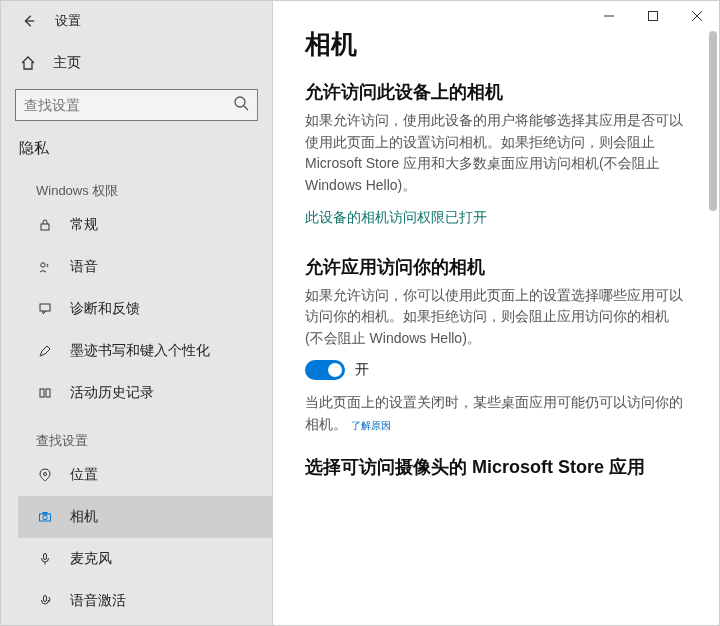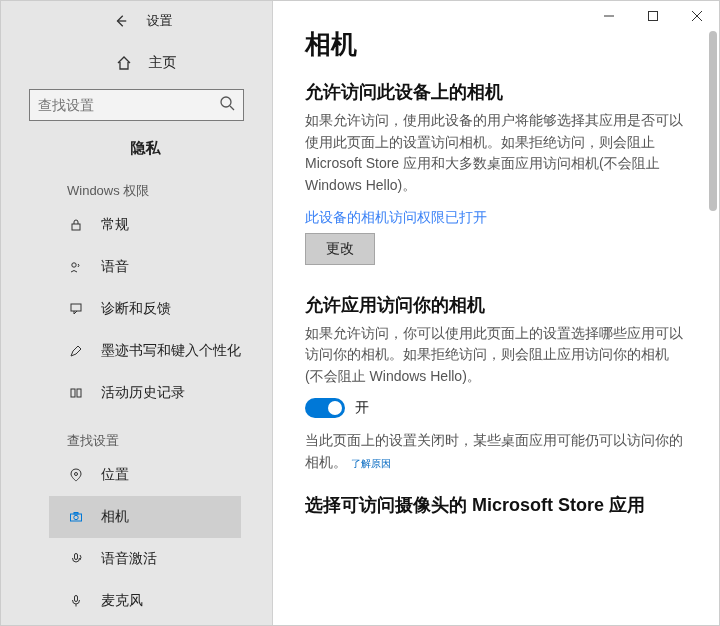--- a/index.html
+++ b/index.html
@@ -1,45 +1,45 @@
 <!DOCTYPE html>
 <html><head>
 <meta charset="utf-8">
 <style>
   * { box-sizing: border-box; margin: 0; padding: 0; }
   html, body { font-family: "Microsoft YaHei", "Segoe UI", sans-serif; background: #fff; }
   .window { width: 720px; height: 626px; position: relative; display: flex; overflow: hidden; border: 1px solid #ccc; }
   
-  .sidebar { width: 272px; background: #e6e6e6; display: flex; flex-direction: column; border-right: 1px solid #d0d0d0; align-items: center; }
+  .sidebar { width: 272px; background: #e6e6e6; display: flex; flex-direction: column; border-right: 1px solid #d0d0d0; }
   .topbar { display: flex; align-items: center; height: 40px; padding: 0 8px 0 12px; font-size: 13px; color: #222; }
   .back-btn { width: 32px; height: 32px; display: flex; align-items: center; justify-content: center; background: transparent; border: none; }
   .back-btn svg { width: 14px; height: 14px; }
   .topbar-title { margin-left: 10px; }
   .home-row { display: flex; align-items: center; height: 40px; padding-left: 18px; font-size: 14px; color: #222; }
   .home-row .icon { width: 18px; display: flex; justify-content: center; margin-right: 16px; }
   .searchbox { margin: 4px 14px 10px 14px; height: 32px; background: #f3f3f3; border: 1px solid #7a7a7a; display: flex; align-items: center; padding: 0 8px; }
   .searchbox input { flex: 1; background: transparent; border: none; outline: none; font-size: 14px; color: #333; }
-  .section-title { padding: 8px 0 6px 18px; font-size: 15px; font-weight: 700; color: #222; }
+  .section-title { padding: 8px 0 6px 18px; font-size: 15px; font-weight: 400; color: #222; }
   .sidebar-list { list-style: none; padding-left: 17px; }
   .sidebar-list .hdr { padding: 18px 0 4px 18px; font-size: 13px; color: #5a5a5a; }
   .nav-item { display: flex; align-items: center; height: 42px; padding-left: 18px; font-size: 14px; color: #222; cursor: pointer; }
   .nav-item .icon { width: 18px; display: flex; justify-content: center; margin-right: 16px; color: #333; }
   .nav-item.active { background: #cfcfcf; }
   .nav-item.active .icon { color: #0078d7; }
   .sidebar-scroll { flex: 1; overflow-y: auto; }
   
   .content { flex: 1; position: relative; background: #fff; overflow-y: auto; }
   .win-controls { position: absolute; top: 0; right: 0; display: flex; }
   .win-btn { width: 44px; height: 30px; display: flex; align-items: center; justify-content: center; background: transparent; border: none; }
   .win-btn svg { width: 10px; height: 10px; stroke: #333; fill: none; }
   .content-inner { padding: 26px 36px 24px 32px; }
   h1 { font-size: 26px; font-weight: 600; margin-bottom: 18px; color: #111; }
   h2 { font-size: 18px; font-weight: 600; margin-top: 18px; margin-bottom: 6px; color: #111; }
   p.desc { font-size: 14px; color: #555; line-height: 1.55; margin-bottom: 10px; }
-  .status-line { font-size: 14px; color: #3b82f6; margin-top: 12px; margin-bottom: 6px; }
+  .status-line { font-size: 14px; color: #0f766e; margin-top: 12px; margin-bottom: 6px; }
   .btn-change { background: #ccc; border: 1px solid #a5a5a5; height: 32px; padding: 0 20px; font-size: 14px; color: #222; cursor: pointer; }
   .toggle-row { display: flex; align-items: center; margin-top: 4px; margin-bottom: 12px; }
   .toggle { width: 40px; height: 20px; border-radius: 10px; position: relative; }
   .toggle.on { background: #0078d7; }
   .toggle .knob { position: absolute; top: 3px; width: 14px; height: 14px; border-radius: 50%; background: #fff; }
   .toggle.on .knob { right: 3px; }
   .toggle-label { margin-left: 10px; font-size: 14px; color: #222; }
   a.link { color: #0067c0; text-decoration: none; font-size: 10px; }
   
   .hl-red { border: 1.5px solid #d40000; position: absolute; pointer-events: none; }
@@ -159,34 +159,34 @@
                 <circle cx="7" cy="7.5" r="2.2" stroke="#0078d7" fill="none"></circle>
                 <rect x="5" y="2.5" width="4" height="1.5" stroke="#0078d7" fill="none"></rect>
               </svg>
             </span>
           <span>相机</span>
         </li>
         <li class="nav-item">
           <span class="icon">
               <svg width="14" height="14" viewBox="0 0 14 14">
                 <rect x="5.5" y="1.5" width="3" height="6" rx="1.5" stroke="#333" fill="none"></rect>
+                <path d="M3.5 6 Q3.5 10 7 10 Q10.5 10 10.5 6 M7 10 V12.5" stroke="#333" fill="none"></path>
+              </svg>
+            </span>
+          <span>麦克风</span>
+        </li>
+        <li class="nav-item">
+          <span class="icon">
+              <svg width="14" height="14" viewBox="0 0 14 14">
+                <rect x="5.5" y="1.5" width="3" height="6" rx="1.5" stroke="#333" fill="none"></rect>
                 <path d="M3.5 6 Q3.5 10 7 10 Q10.5 10 10.5 6" stroke="#333" fill="none"></path>
                 <path d="M11 3 Q13 5 11 8" stroke="#333" fill="none"></path>
               </svg>
             </span>
           <span>语音激活</span>
-        </li>
-        <li class="nav-item">
-          <span class="icon">
-              <svg width="14" height="14" viewBox="0 0 14 14">
-                <rect x="5.5" y="1.5" width="3" height="6" rx="1.5" stroke="#333" fill="none"></rect>
-                <path d="M3.5 6 Q3.5 10 7 10 Q10.5 10 10.5 6 M7 10 V12.5" stroke="#333" fill="none"></path>
-              </svg>
-            </span>
-          <span>麦克风</span>
         </li>
       </ul>
     </div>
   </div>
 
   <div class="content">
     <div class="win-controls">
       <button class="win-btn">
           <svg viewBox="0 0 10 10">
             <line x1="0" y1="5" x2="10" y2="5" stroke-width="1"></line>
@@ -210,21 +210,20 @@
     </div>
 
     <div class="content-inner">
       <h1>相机</h1>
 
       <h2>允许访问此设备上的相机</h2>
       <p class="desc">如果允许访问，使用此设备的用户将能够选择其应用是否可以使用此页面上的设置访问相机。如果拒绝访问，则会阻止 Microsoft Store 应用和大多数桌面应用访问相机(不会阻止 Windows Hello)。</p>
       <div class="status-line">
         <span>此设备的相机访问权</span><span>限已打开</span>
       </div>
-      <button class="btn-change">更改</button>
 
       <h2 style="margin-top:28px;">允许应用访问你的相机</h2>
       <p class="desc">如果允许访问，你可以使用此页面上的设置选择哪些应用可以访问你的相机。如果拒绝访问，则会阻止应用访问你的相机(不会阻止 Windows Hello)。</p>
       <div class="toggle-row">
         <div class="toggle on">
             <div class="knob"></div>
           </div>
         <span class="toggle-label">开</span>
       </div>
       <p class="desc">

